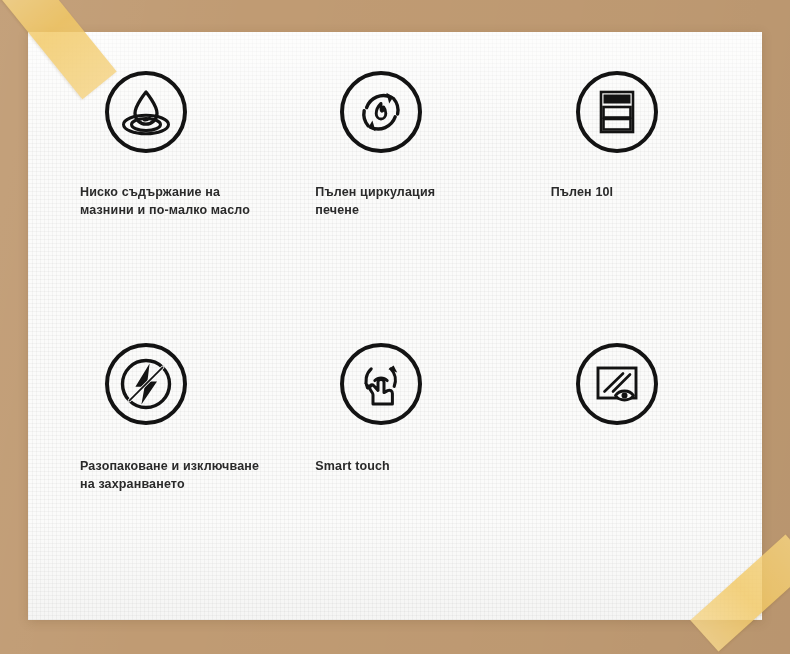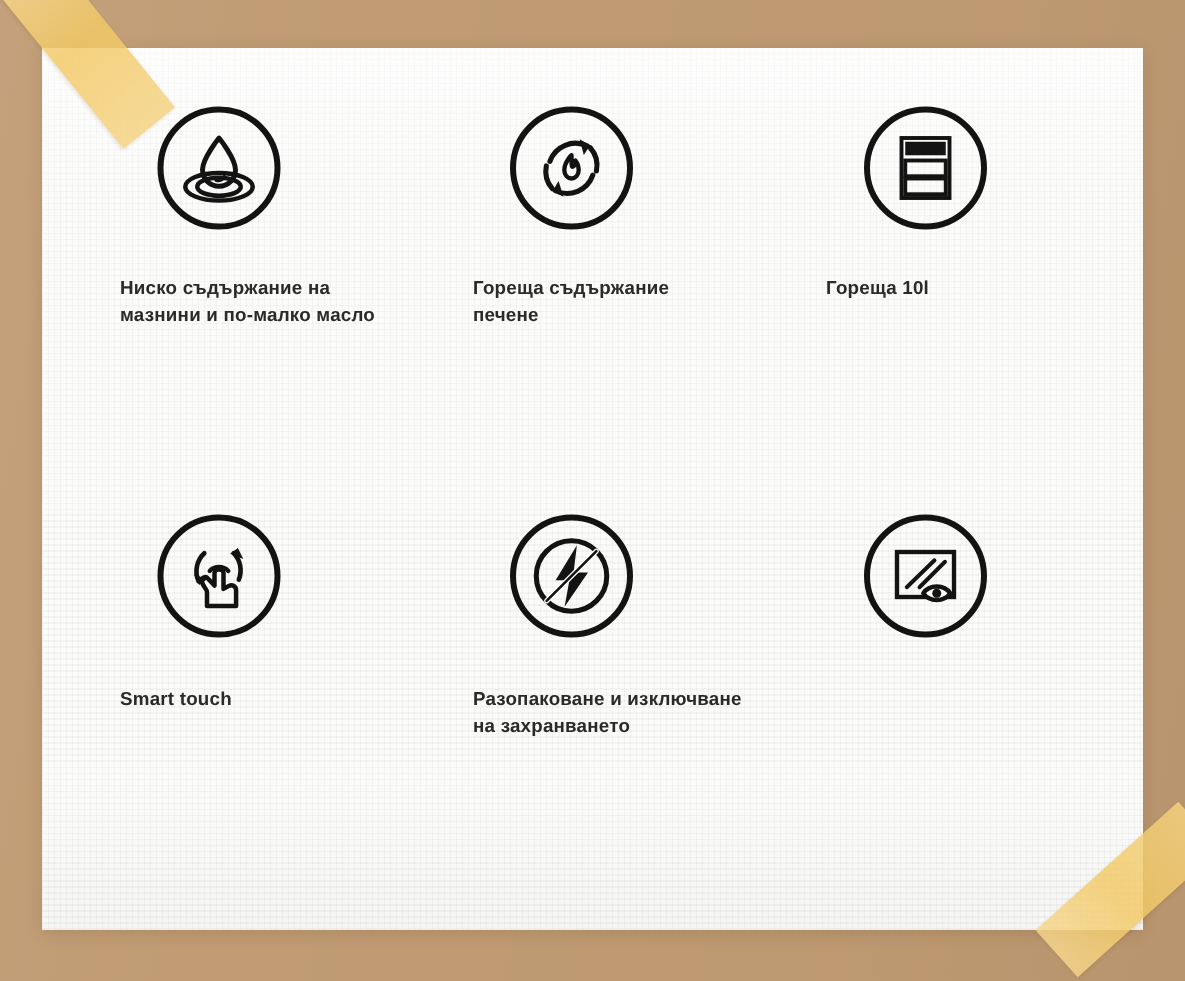--- a/index.html
+++ b/index.html
@@ -191,35 +191,49 @@
           <path d="M29.2 55.8 A18 18 0 0 1 25.2 40.6" fill="none" stroke="#131313" stroke-width="3.4" stroke-linecap="round"></path>
           <path d="M27.6 37.6 A18 18 0 0 1 52.6 27.4" fill="none" stroke="#131313" stroke-width="3.4" stroke-linecap="round"></path>
           <path d="M56.2 46.8 A18 18 0 0 1 31.4 57.2" fill="none" stroke="#131313" stroke-width="3.4" stroke-linecap="round"></path>
           <path d="M47.4 22.8 L54.4 26.8 L50.2 33.4 Z" fill="#131313"></path>
           <path d="M36.6 61.2 L29.4 57.4 L33.4 50.6 Z" fill="#131313"></path>
           <path d="M42 33.4 C42 33.4 37.2 38.2 37.2 43.4 C37.2 46.6 39.4 49 42 49
                    C44.6 49 46.8 46.6 46.8 43.4 C46.8 39.8 44.6 37 44.6 37
                    C44.6 39.6 43.6 41.2 42.8 41.2 C42 41.2 42 39.2 42 33.4 Z" fill="none" stroke="#131313" stroke-width="2.9" stroke-linejoin="round"></path>
         </svg>
       </div>
-      <div class="feature-label">Гореща съдържание
+      <div class="feature-label">Пълен циркулация
 печене</div>
     </div>
 
     <div class="feature">
       <div class="icon-circle">
         <svg viewBox="0 0 84 84" xmlns="http://www.w3.org/2000/svg">
           <circle cx="42" cy="42" r="39" fill="none" stroke="#131313" stroke-width="4"></circle>
           <rect x="26" y="22" width="32" height="40" fill="none" stroke="#131313" stroke-width="2.6"></rect>
           <rect x="28.5" y="24.5" width="27" height="9" fill="#131313"></rect>
           <rect x="28.5" y="37" width="27" height="10.5" fill="none" stroke="#131313" stroke-width="2.6"></rect>
           <rect x="28.5" y="49" width="27" height="10.5" fill="none" stroke="#131313" stroke-width="2.6"></rect>
         </svg>
       </div>
-      <div class="feature-label">Гореща 10l</div>
+      <div class="feature-label">Пълен 10l</div>
+    </div>
+
+    <div class="feature row2">
+      <div class="icon-circle">
+        <svg viewBox="0 0 84 84" xmlns="http://www.w3.org/2000/svg">
+          <circle cx="42" cy="42" r="39" fill="none" stroke="#131313" stroke-width="4"></circle>
+          <circle cx="42" cy="42" r="23.5" fill="none" stroke="#131313" stroke-width="3.4"></circle>
+          <path d="M45.6 21.5 L31.4 44.8 L40.6 44.8 L37.4 62.5 L53 39.6 L43.4 39.6 Z" fill="#131313"></path>
+          <line x1="25.4" y1="58.6" x2="58.6" y2="25.4" stroke="#fbfbfa" stroke-width="3.4" stroke-linecap="round"></line>
+          <line x1="25.4" y1="58.6" x2="58.6" y2="25.4" stroke="#131313" stroke-width="1.7" stroke-linecap="round"></line>
+        </svg>
+      </div>
+      <div class="feature-label">Разопаковане и изключване
+на захранването</div>
     </div>
 
     <div class="feature row2">
       <div class="icon-circle">
         <svg viewBox="0 0 84 84" xmlns="http://www.w3.org/2000/svg">
           <circle cx="42" cy="42" r="39" fill="none" stroke="#131313" stroke-width="4"></circle>
           <path d="M32.2 26.8 A16.5 16.5 0 0 0 28.4 45.6" fill="none" stroke="#131313" stroke-width="3.1" stroke-linecap="round"></path>
           <path d="M51.8 26.8 A16.5 16.5 0 0 1 55.2 44.4" fill="none" stroke="#131313" stroke-width="3.1" stroke-linecap="round"></path>
           <path d="M25.2 40.8 L28.8 48 L34 44.2 Z" fill="#131313"></path>
           <path d="M58.2 30.6 L54.6 23.4 L49.4 27.2 Z" fill="#131313"></path>
@@ -231,34 +245,20 @@
                    C30.6 42.8 33.2 42 34.6 43.6 L39 48.4 Z" fill="none" stroke="#131313" stroke-width="3" stroke-linejoin="round"></path>
         </svg>
       </div>
       <div class="feature-label">Smart touch</div>
     </div>
 
     <div class="feature row2">
       <div class="icon-circle">
         <svg viewBox="0 0 84 84" xmlns="http://www.w3.org/2000/svg">
           <circle cx="42" cy="42" r="39" fill="none" stroke="#131313" stroke-width="4"></circle>
-          <circle cx="42" cy="42" r="23.5" fill="none" stroke="#131313" stroke-width="3.4"></circle>
-          <path d="M45.6 21.5 L31.4 44.8 L40.6 44.8 L37.4 62.5 L53 39.6 L43.4 39.6 Z" fill="#131313"></path>
-          <line x1="25.4" y1="58.6" x2="58.6" y2="25.4" stroke="#fbfbfa" stroke-width="3.4" stroke-linecap="round"></line>
-          <line x1="25.4" y1="58.6" x2="58.6" y2="25.4" stroke="#131313" stroke-width="1.7" stroke-linecap="round"></line>
-        </svg>
-      </div>
-      <div class="feature-label">Разопаковане и изключване
-на захранването</div>
-    </div>
-
-    <div class="feature row2">
-      <div class="icon-circle">
-        <svg viewBox="0 0 84 84" xmlns="http://www.w3.org/2000/svg">
-          <circle cx="42" cy="42" r="39" fill="none" stroke="#131313" stroke-width="4"></circle>
           <rect x="23" y="26" width="38" height="30" fill="none" stroke="#131313" stroke-width="2.9"></rect>
           <line x1="29.5" y1="49.5" x2="48" y2="31.5" stroke="#131313" stroke-width="2.6" stroke-linecap="round"></line>
           <line x1="38" y1="49.5" x2="55" y2="32.5" stroke="#131313" stroke-width="2.6" stroke-linecap="round"></line>
           <path d="M40.5 53.5 C44.5 47.5 54.5 47.5 58.5 53.5 C54.5 59.5 44.5 59.5 40.5 53.5 Z" fill="#fbfbfa" stroke="#131313" stroke-width="2.9" stroke-linejoin="round"></path>
           <circle cx="49.5" cy="53.5" r="3" fill="#131313"></circle>
         </svg>
       </div>
     </div>
 
   </div>

